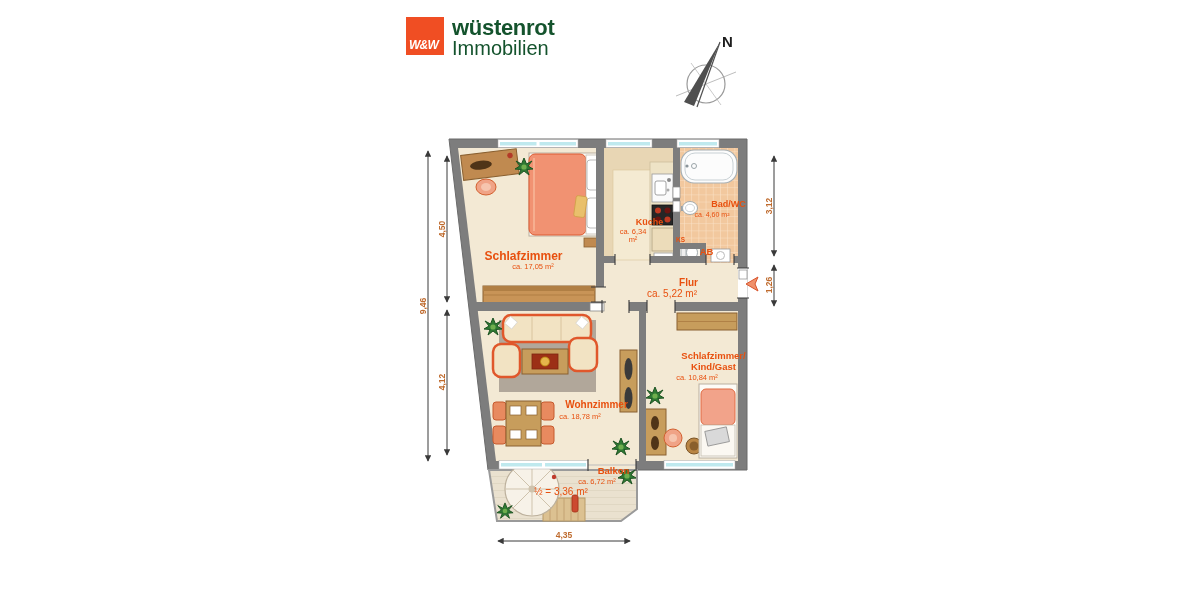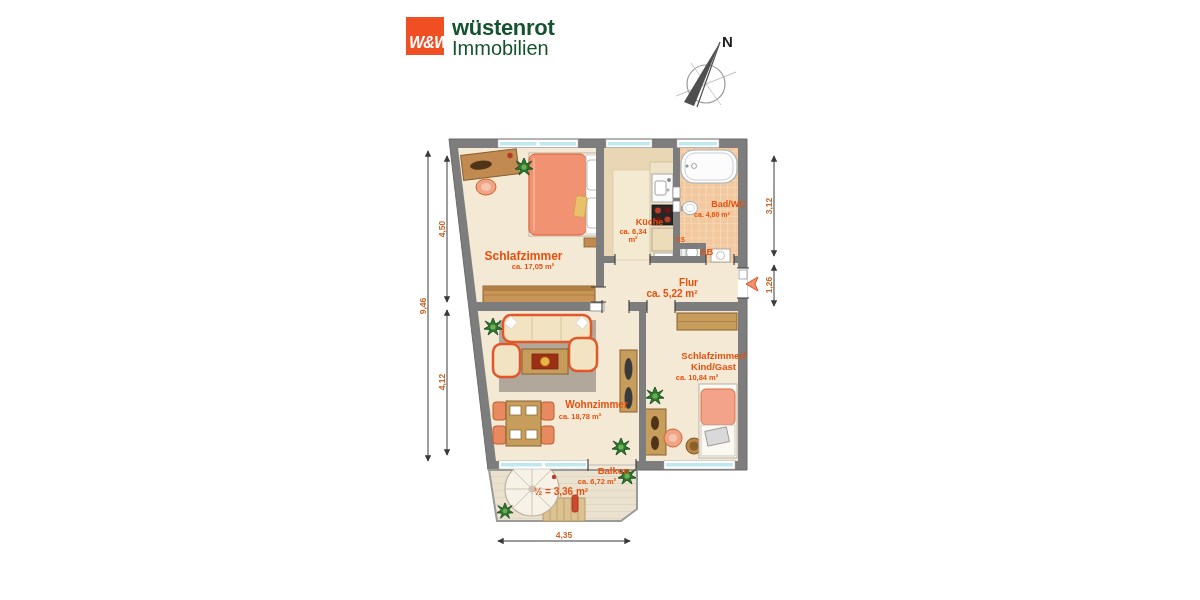--- a/index.html
+++ b/index.html
@@ -2,27 +2,27 @@
 <html><head>
 <meta charset="utf-8">
 <style>
   html,body{margin:0;padding:0;background:#fff;}
   #stage{position:relative;width:1200px;height:600px;background:#fff;overflow:hidden;
          font-family:"Liberation Sans",sans-serif;}
   svg{position:absolute;left:0;top:0;}
   .lbl{position:absolute;transform:translate(-50%,-50%);color:#e8500f;text-align:center;
        white-space:nowrap;line-height:1;}
   .room-name{font-weight:700;padding-left:33px;}
-  .room-area{font-weight:700;}
+  .room-area{font-weight:400;}
   .dim{position:absolute;transform:translate(-50%,-50%);color:#bf6b2e;font-size:8.5px;
        font-weight:700;white-space:nowrap;line-height:1;}
   .dim.v{transform:translate(-50%,-50%) rotate(-90deg);}
   .logo{position:absolute;left:406px;top:17px;width:38px;height:38px;background:#f04e23;
         display:flex;align-items:flex-end;padding:3px 3px;box-sizing:border-box;}
-  .logo span{color:#fff;font-weight:700;font-style:italic;font-size:16px;letter-spacing:-0.8px;}
+  .logo span{color:#fff;font-weight:700;font-style:italic;font-size:12px;letter-spacing:-0.8px;}
   .brand-name{position:absolute;left:452px;top:15px;font-size:22px;font-weight:700;color:#14532d;letter-spacing:-0.3px;}
   .brand-div{position:absolute;left:452px;top:37px;font-size:20px;color:#14532d;}
   .north{position:absolute;left:722px;top:33px;font-size:15px;font-weight:700;color:#1d1d1d;}
 </style>
 </head>
 <body>
 
 <div id="stage">
 
   <svg width="1200" height="600" viewBox="0 0 1200 600">

